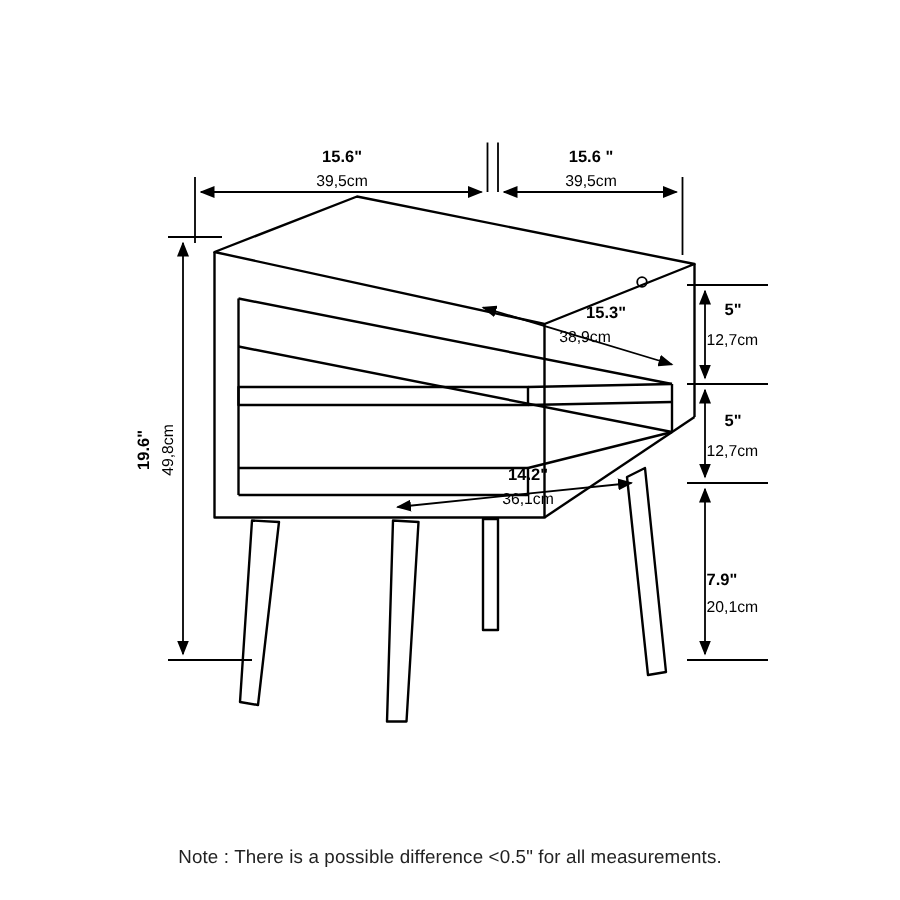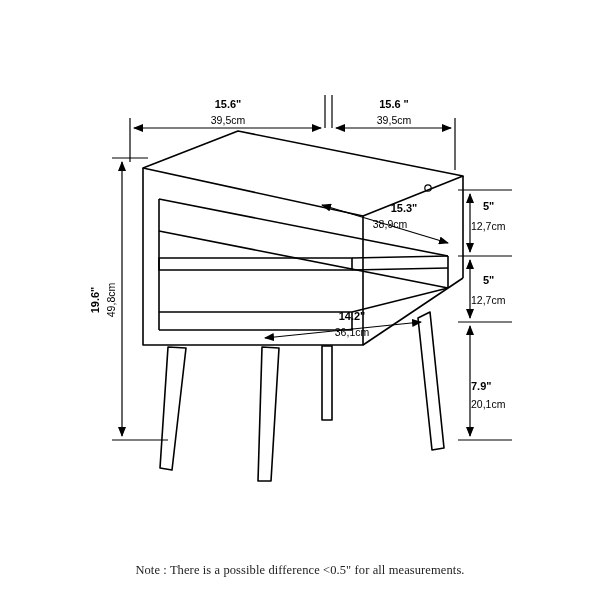--- a/index.html
+++ b/index.html
@@ -37,21 +37,21 @@
     font-weight: normal;
     fill: #000000;
   }
   .note {
     position: absolute;
     left: 0;
     bottom: 22px;
     width: 600px;
     text-align: center;
     font-size: 12.5px;
-    font-family: Liberation Serif, serif;
+    font-family: Liberation Sans, sans-serif;
     color: #222222;
     letter-spacing: 0.1px;
   }
 </style>
 </head>
 <body>
 
 <div id="diagram-wrap">
   <svg width="600" height="600" viewBox="0 0 600 600">
     <defs>

